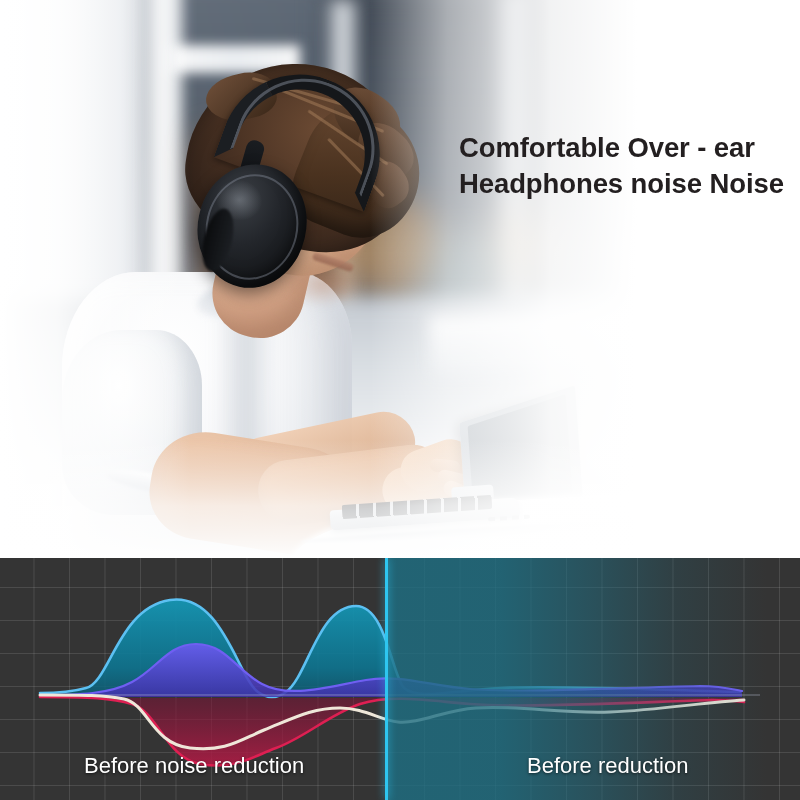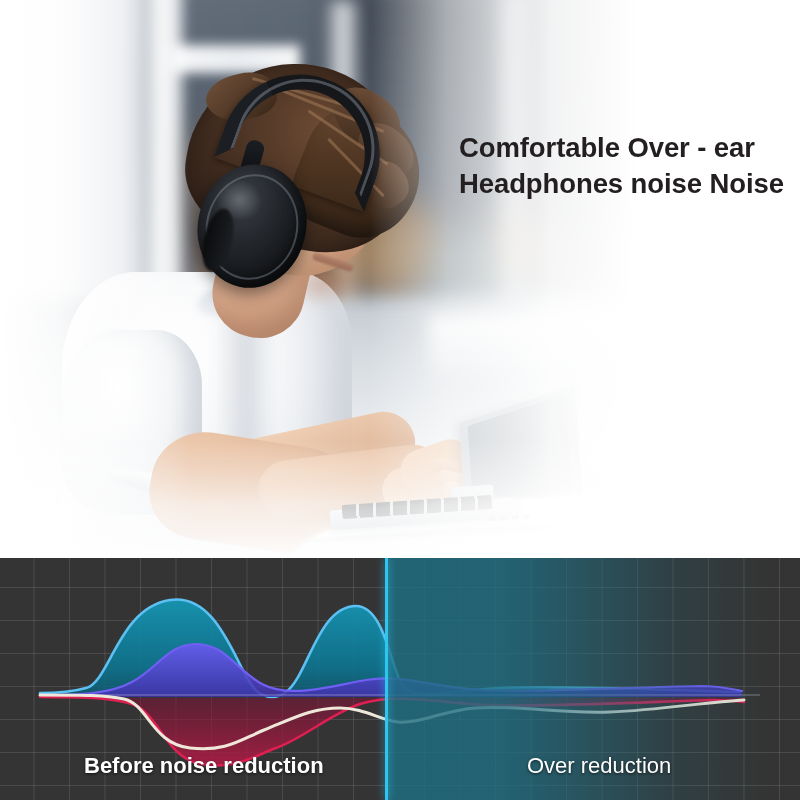--- a/index.html
+++ b/index.html
@@ -353,21 +353,21 @@
   .teal-wash {
     position:absolute; left:385px; top:0; width:415px; height:242px;
     background:linear-gradient(90deg,rgba(30,110,130,.82) 0%,rgba(30,110,130,.80) 28%,rgba(32,108,128,.52) 50%,rgba(34,104,122,.22) 70%,rgba(36,100,118,0) 92%);
   }
   .teal-edge {
     position:absolute; left:385px; top:0; width:3px; height:242px;
     background:#2ec6f0; box-shadow:0 0 9px rgba(46,198,240,.85);
   }
   .panel svg { position:absolute; inset:0; display:block; }
   .wave-label {
-    position:absolute; color:#ffffff; font-size:22px; font-weight:bold;
+    position:absolute; color:#ffffff; font-size:22px; font-weight:normal;
     text-shadow:0 1px 3px rgba(0,0,0,.65);
   }
   .wl-left  { left:84px;  top:753px; }
   .wl-right { left:527px; top:753px; font-weight:normal; }
 </style>
 </head>
 <body>
 
 <div class="poster">
 
@@ -504,15 +504,15 @@
            C 226,194 240,182 264,172 C 294,160 312,150 340,150
            C 364,150 380,162 398,164 C 420,166 444,152 476,150
            C 520,147 560,156 610,154 C 660,152 706,144 744,142"></path>
     </svg>
 
     <div class="teal-wash"></div>
     <div class="teal-edge"></div>
   </div>
 
   <div class="wave-label wl-left">Before noise reduction</div>
-  <div class="wave-label wl-right">Over reduction</div>
+  <div class="wave-label wl-right">Before reduction</div>
 
 </div>
 
 </body></html>

